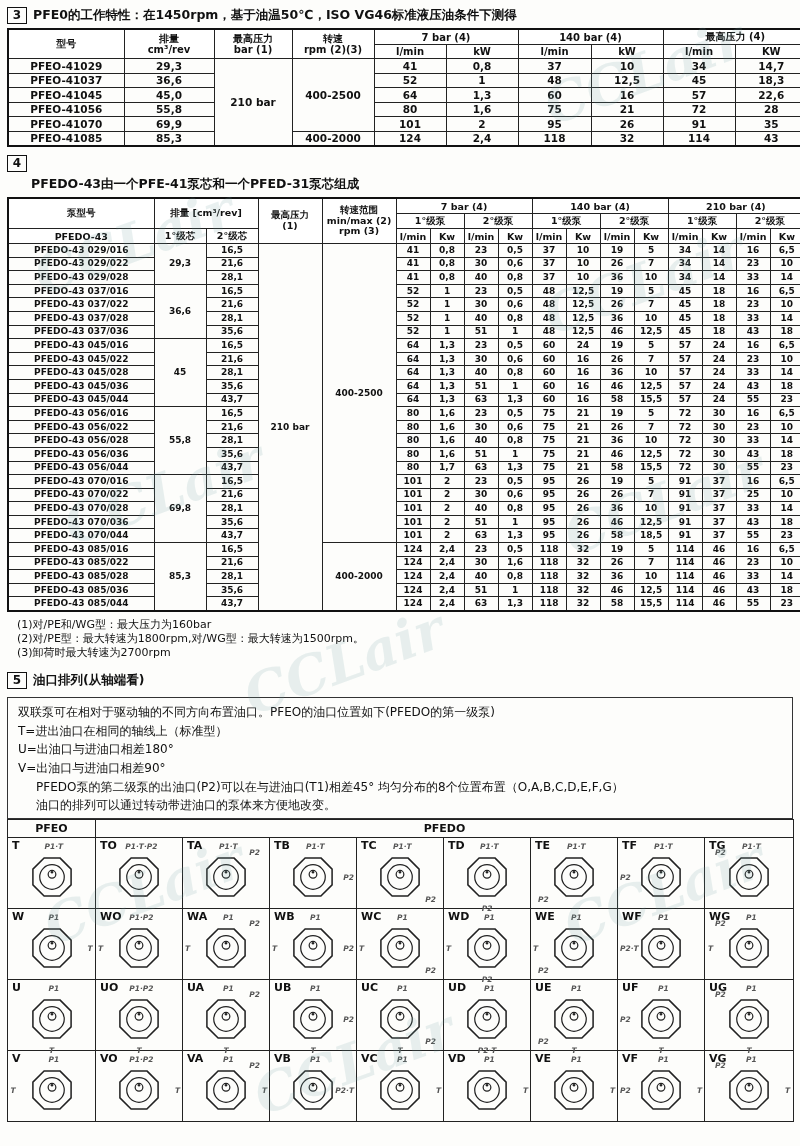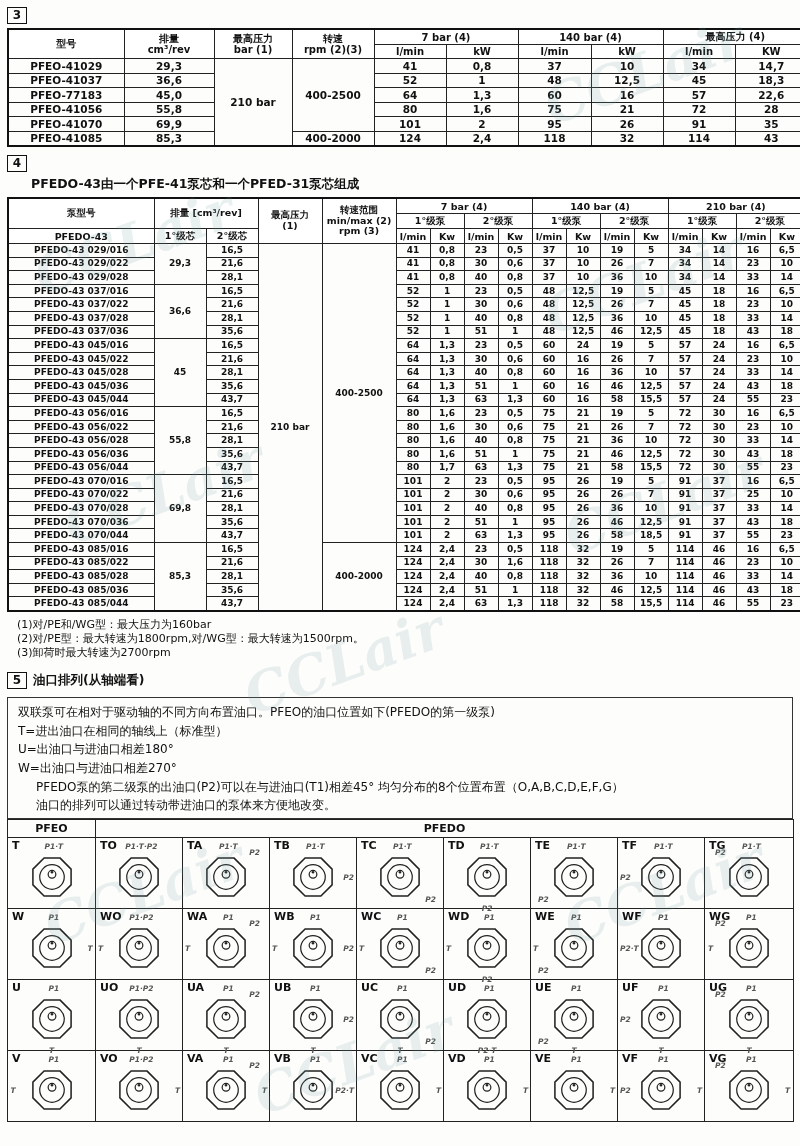--- a/index.html
+++ b/index.html
@@ -83,20 +83,21 @@
 <span class="wm" style="left:560px;top:470px;">CCLair</span>
 <span class="wm" style="left:240px;top:630px;">CCLair</span>
 <span class="wm" style="left:40px;top:860px;">CCLair</span>
 <span class="wm" style="left:560px;top:860px;">CCLair</span>
 <span class="wm" style="left:250px;top:1030px;">CCLair</span>
 
 <div class="page">
 
   <div class="sec">
     <span class="secnum">3</span>
+    <span class="sectitle">PFE0的工作特性：在1450rpm，基于油温50℃，ISO VG46标准液压油条件下测得</span>
   </div>
 
   <table id="t1" class="dtable">
     <colgroup>
       <col style="width:116px">
         <col style="width:90px">
         <col style="width:78px">
         <col style="width:82px">
       <col style="width:72px">
         <col style="width:72px">
@@ -144,21 +145,21 @@
           <td class="model">PFEO-41037</td>
           <td>36,6</td>
           <td>52</td>
           <td>1</td>
           <td>48</td>
           <td>12,5</td>
           <td>45</td>
           <td>18,3</td>
         </tr>
         <tr>
-          <td class="model">PFEO-77183</td>
+          <td class="model">PFEO-41045</td>
           <td>45,0</td>
           <td>64</td>
           <td>1,3</td>
           <td>60</td>
           <td>16</td>
           <td>57</td>
           <td>22,6</td>
         </tr>
         <tr>
           <td class="model">PFEO-41056</td>
@@ -711,21 +712,21 @@
 
   <div class="sec sec5">
     <span class="secnum">5</span>
     <span class="sectitle">油口排列(从轴端看)</span>
   </div>
 
   <div class="introbox">
     <div class="iline">双联泵可在相对于驱动轴的不同方向布置油口。PFEO的油口位置如下(PFEDO的第一级泵)</div>
     <div class="iline">T=进出油口在相同的轴线上（标准型）</div>
     <div class="iline">U=出油口与进油口相差180°</div>
-    <div class="iline">W=出油口与进油口相差270°</div>
+    <div class="iline">V=出油口与进油口相差90°</div>
     <div class="iline indent">PFEDO泵的第二级泵的出油口(P2)可以在与进油口(T1)相差45° 均匀分布的8个位置布置（O,A,B,C,D,E,F,G）</div>
     <div class="iline indent">油口的排列可以通过转动带进油口的泵体来方便地改变。</div>
   </div>
 
   <table id="grid">
     <colgroup>
       <col style="width:88px">
         <col style="width:87px">
         <col style="width:87px">
         <col style="width:87px">

